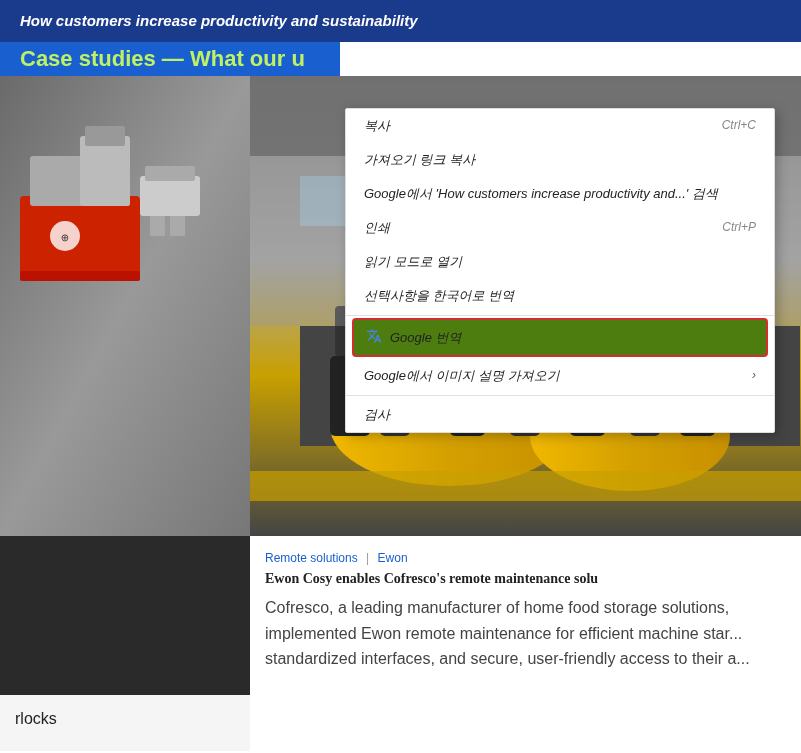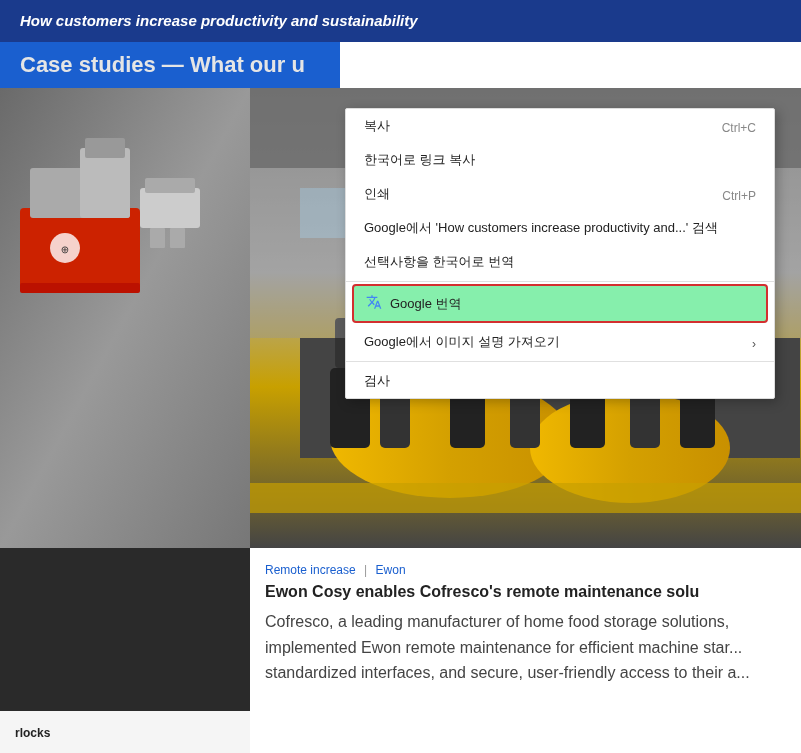--- a/index.html
+++ b/index.html
@@ -32,24 +32,24 @@
       font-size: 15px;
       font-style: italic;
       font-weight: bold;
       display: inline-block;
       background: #1a3a8c;
     }
 
     
     .case-studies-heading {
       background: #1a5fcf;
-      color: #e5e5e5;
+      color: #bef264;
       font-size: 22px;
       font-weight: bold;
-      padding: 10px 20px;
+      padding: 4px 20px;
       width: 340px;
       margin-top: 0;
     }
 
     
     .content-area {
       display: flex;
       width: 100%;
       height: calc(753px - 78px);
     }
@@ -71,22 +71,22 @@
 
     .left-col-bottom {
       background: #f5f5f5;
       padding: 15px;
       position: absolute;
       bottom: 0;
       width: 100%;
     }
 
     .left-col-title {
-      font-size: 12px;
-      font-weight: bold;
+      font-size: 16px;
+      font-weight: normal;
       color: #222;
       margin-bottom: 8px;
     }
 
     .left-col-desc {
       font-size: 12px;
       color: #444;
       line-height: 1.5;
     }
 
@@ -120,25 +120,25 @@
       color: #1a5fcf;
       text-decoration: none;
     }
 
     .tag-separator {
       margin: 0 5px;
       color: #999;
     }
 
     .right-col-title {
-      font-size: 16px;
+      font-size: 14px;
       font-weight: bold;
       color: #222;
       margin-bottom: 8px;
-      font-family: Liberation Sans, sans-serif;
+      font-family: Liberation Serif, serif;
     }
 
     .right-col-desc {
       font-size: 16px;
       color: #444;
       line-height: 1.6;
     }
 
     
     .context-menu {
@@ -148,31 +148,32 @@
       width: 430px;
       background: #fff;
       border: 1px solid #ddd;
       box-shadow: 3px 3px 12px rgba(0,0,0,0.25);
       z-index: 1000;
       border-radius: 2px;
     }
 
     .context-menu-item {
       display: flex;
-      align-items: flex-end;
+      align-items: flex-start;
       justify-content: space-between;
       padding: 8px 18px;
       cursor: pointer;
       font-size: 13px;
       color: #222;
       position: relative;
+      font-style: italic;
     }
 
     .context-menu-item.highlighted {
-      background: #86efac;
+      background: #4d7c0f;
       border: 2px solid #d32f2f;
       border-radius: 4px;
       margin: 2px 6px;
       padding: 8px 12px;
     }
 
     .context-menu-separator {
       height: 1px;
       background: #e0e0e0;
       margin: 2px 0;
@@ -291,21 +292,21 @@
 
           <rect x="50" y="100" width="80" height="50" fill="#aaddff" opacity="0.3"></rect>
           <rect x="200" y="90" width="100" height="60" fill="#aaddff" opacity="0.2"></rect>
 
           <rect x="0" y="395" width="551" height="30" fill="#c8a000" opacity="0.7"></rect>
         </svg>
       </div>
 
       <div class="right-col-bottom">
         <div class="tag-line">
-          <span class="tag-link">Remote increase</span>
+          <span class="tag-link">Remote solutions</span>
           <span class="tag-separator">|</span>
           <span class="tag-link">Ewon</span>
         </div>
         <div class="right-col-title">Ewon Cosy enables Cofresco's remote maintenance solu</div>
         <div class="right-col-desc">Cofresco, a leading manufacturer of home food storage solutions,
 implemented Ewon remote maintenance for efficient machine star...
 standardized interfaces, and secure, user-friendly access to their a...</div>
       </div>
     </div>
   </div>
@@ -313,33 +314,39 @@
 
 <div class="context-menu" id="context-menu">
 <div class="context-menu-item">
       <div class="menu-item-left">
         <span>복사</span>
       </div>
       <div><span class="context-menu-shortcut">Ctrl+C</span></div>
     </div>
     <div class="context-menu-item">
       <div class="menu-item-left">
-        <span>한국어로 링크 복사</span>
+        <span>가져오기 링크 복사</span>
+      </div>
+      <div></div>
+    </div>
+    <div class="context-menu-item">
+      <div class="menu-item-left">
+        <span>Google에서 'How customers increase productivity and...' 검색</span>
       </div>
       <div></div>
     </div>
     <div class="context-menu-item">
       <div class="menu-item-left">
         <span>인쇄</span>
       </div>
       <div><span class="context-menu-shortcut">Ctrl+P</span></div>
     </div>
     <div class="context-menu-item">
       <div class="menu-item-left">
-        <span>Google에서 'How customers increase productivity and...' 검색</span>
+        <span>읽기 모드로 열기</span>
       </div>
       <div></div>
     </div>
     <div class="context-menu-item">
       <div class="menu-item-left">
         <span>선택사항을 한국어로 번역</span>
       </div>
       <div></div>
     </div>
     <div class="context-menu-separator"></div>

